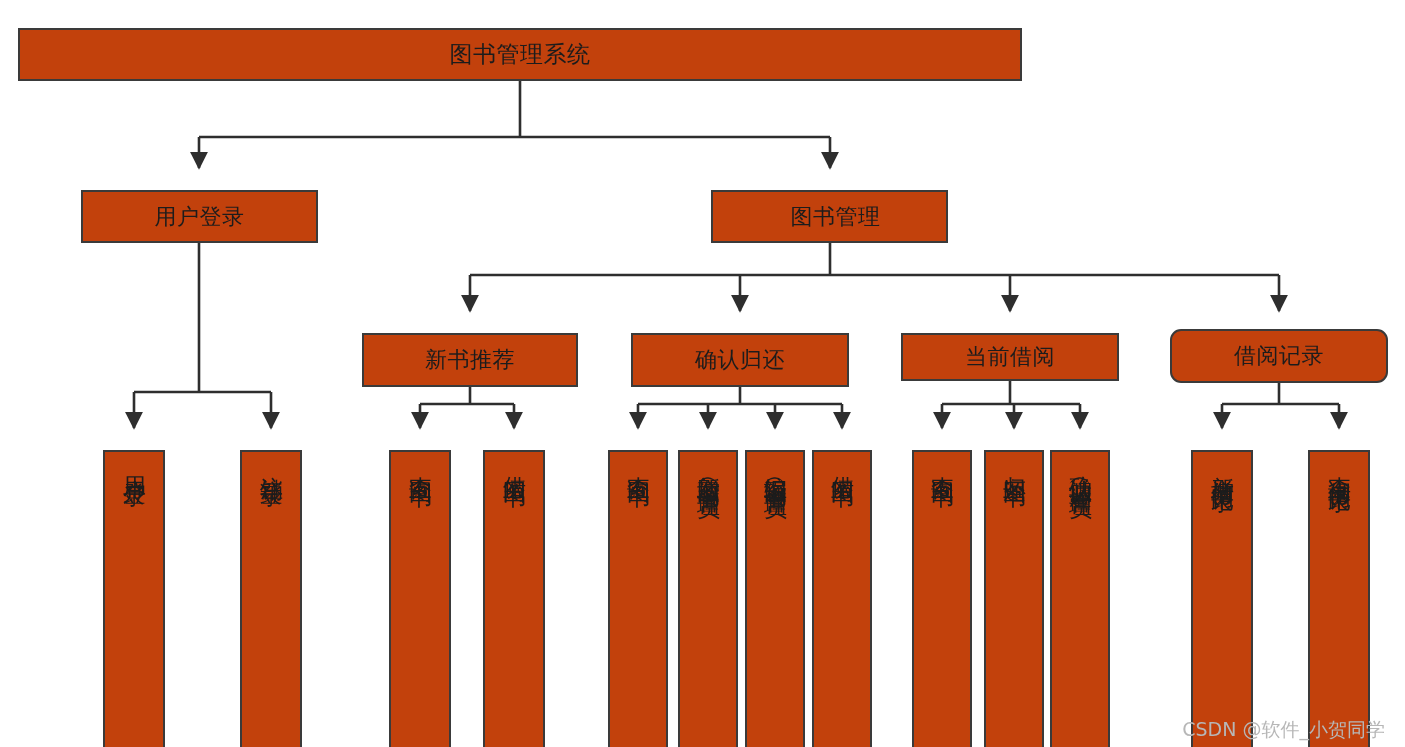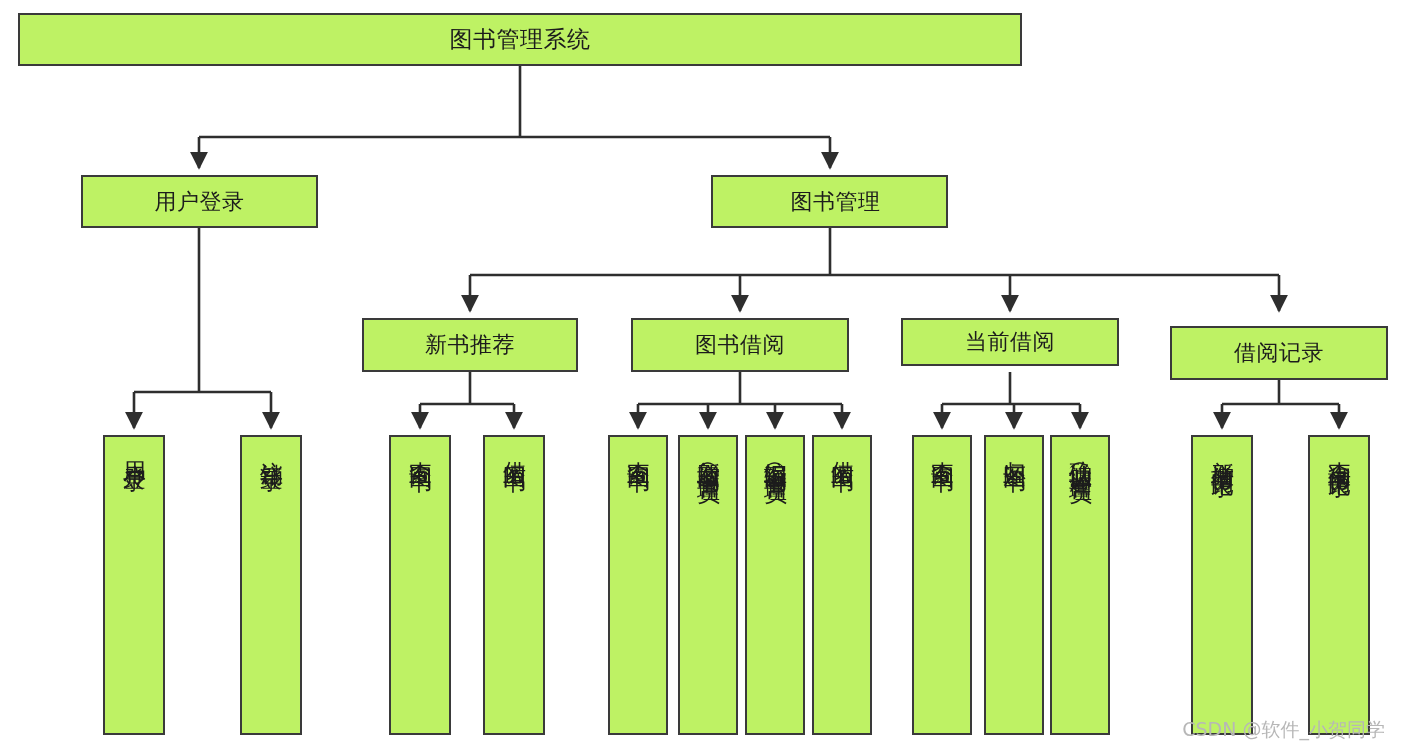--- a/index.html
+++ b/index.html
@@ -24,25 +24,26 @@
     left: 0;
     top: 0;
     width: 1405px;
     height: 747px;
     pointer-events: none;
   }
   .node {
     position: absolute;
     box-sizing: border-box;
     border: 2.5px solid #3a3a3a;
-    background: #bef264;
+    background: #c2410c;
     display: flex;
     align-items: center;
     justify-content: center;
     color: #1c1c1c;
+    margin-top: 15px;
   }
   .node .label {
     display: block;
     line-height: 1.0;
     letter-spacing: 0.5px;
     white-space: nowrap;
   }
   
   .node.root { }
   .node.root .label {
@@ -139,26 +140,26 @@
     <span class="label">用户登录</span>
   </div>
   <div class="node branch" style="left:711px; top:175px; width:237px; height:53px;padding-left:12px;">
     <span class="label">图书管理</span>
   </div>
 
   <div class="node branch" style="left:362px; top:318px; width:216px; height:54px;">
     <span class="label">新书推荐</span>
   </div>
   <div class="node branch" style="left:631px; top:318px; width:218px; height:54px;">
-    <span class="label">图书借阅</span>
+    <span class="label">确认归还</span>
   </div>
   <div class="node branch" style="left:901px; top:318px; width:218px; height:48px;">
     <span class="label">当前借阅</span>
   </div>
-  <div class="node branch" style="left:1170px; top:326px; width:218px; height:54px;">
+  <div class="node branch" style="left:1170px; top:314px; width:218px; height:54px;border-radius:11px;">
     <span class="label">借阅记录</span>
   </div>
 
   <div class="node leaf" style="left:103px; top:435px; width:62px; height:300px;">
     <span class="label">用户登录</span>
   </div>
   <div class="node leaf" style="left:240px; top:435px; width:62px; height:300px;">
     <span class="label">注销登录</span>
   </div>
 

